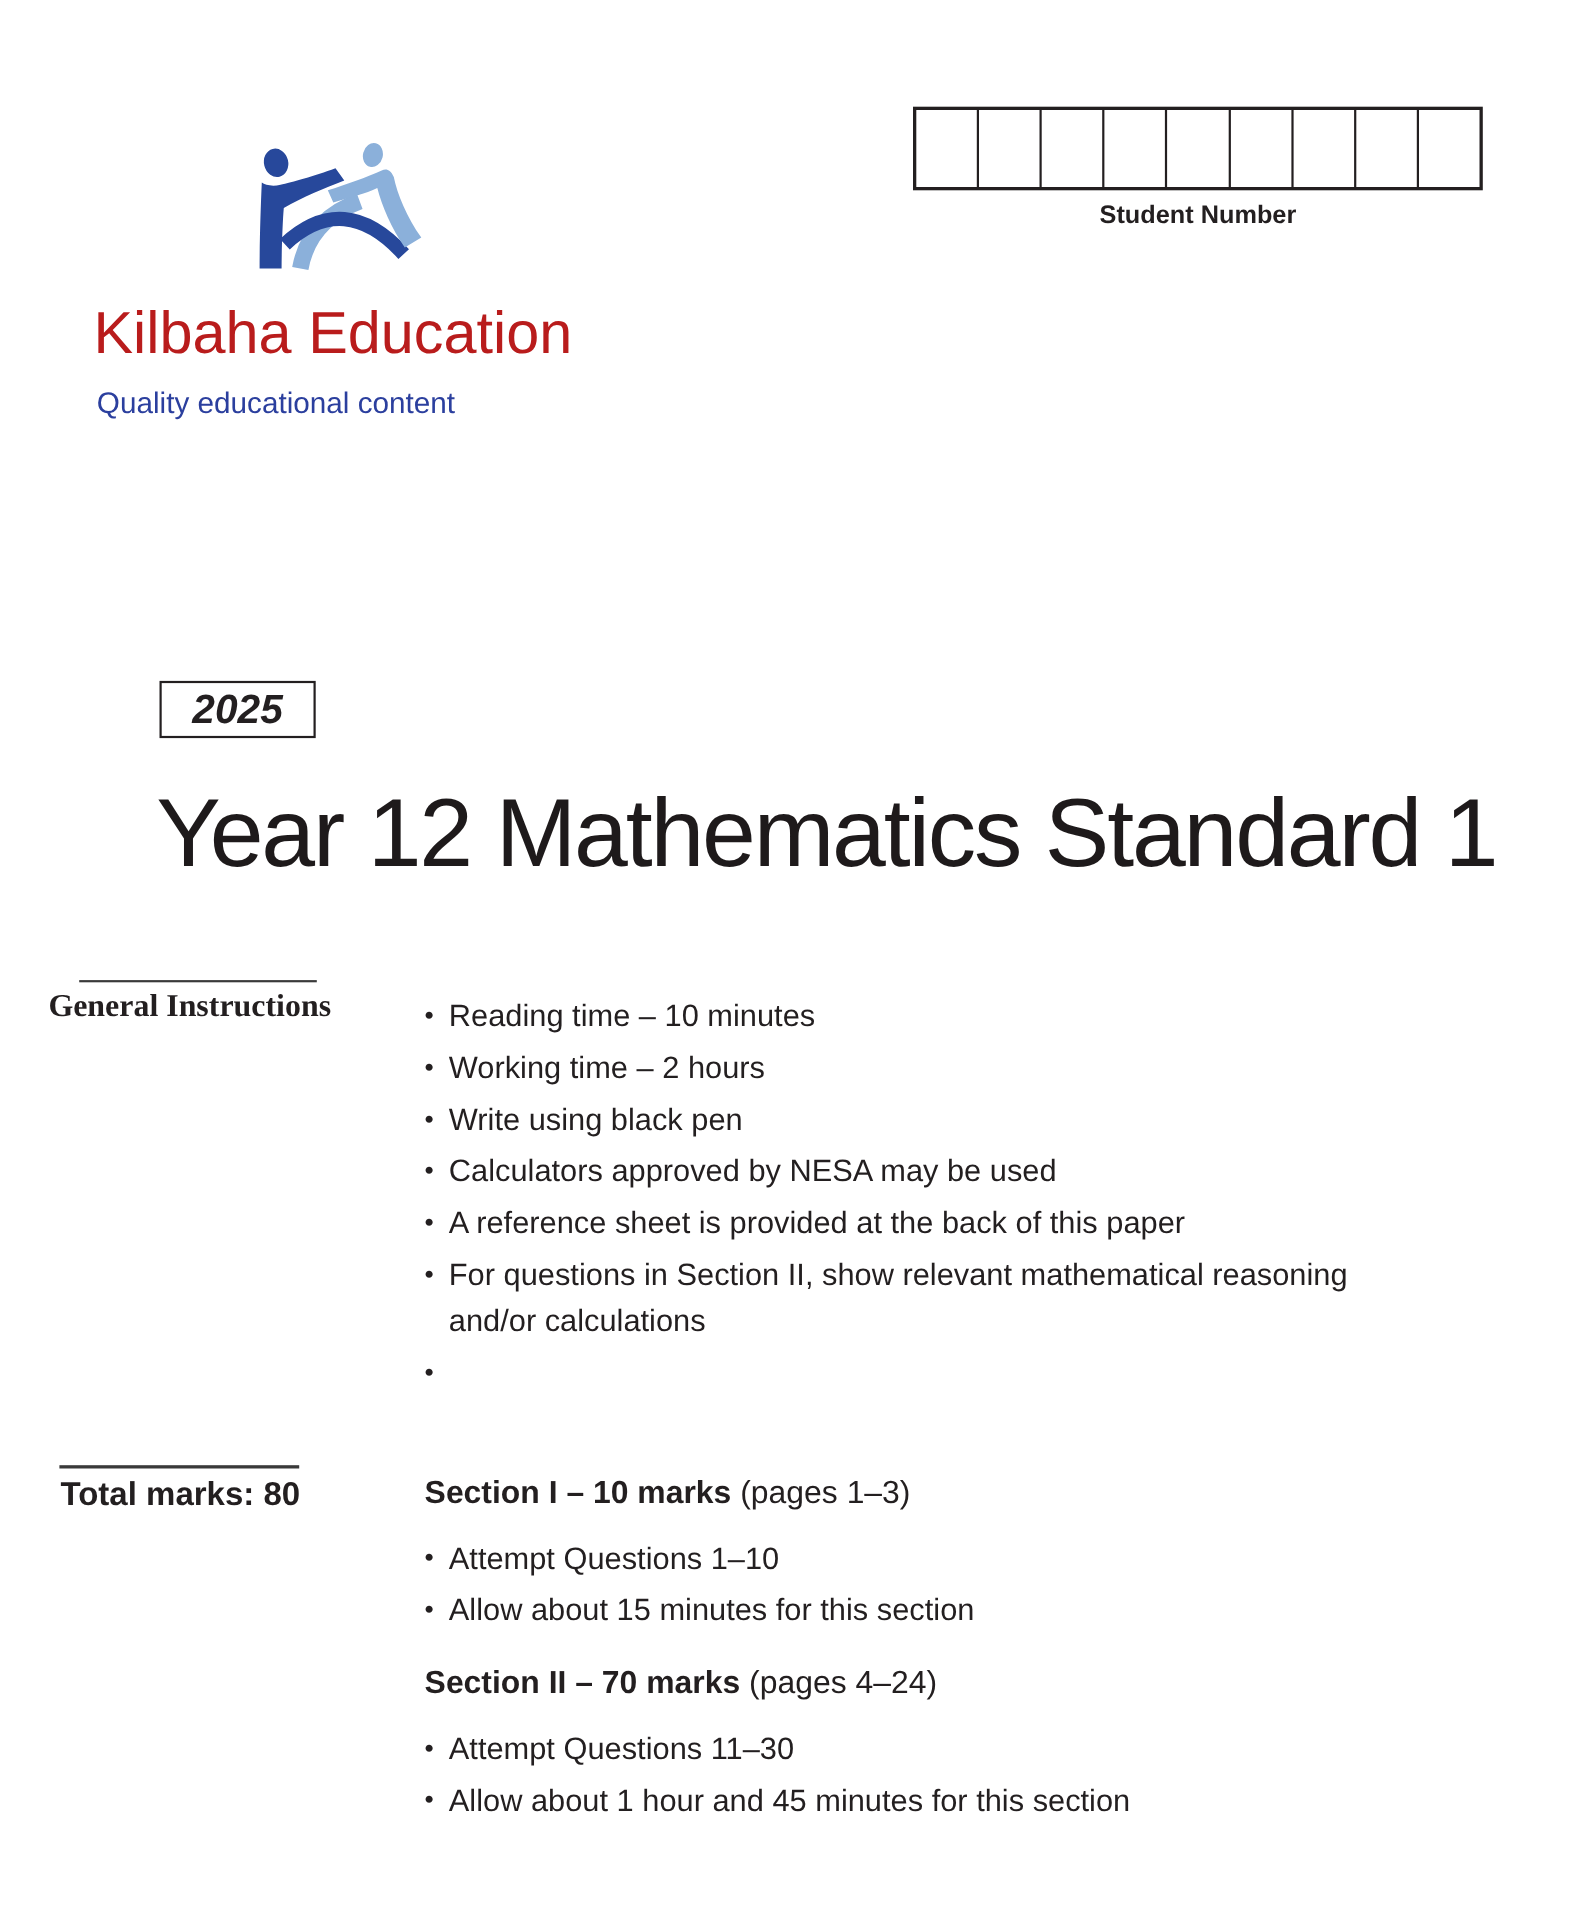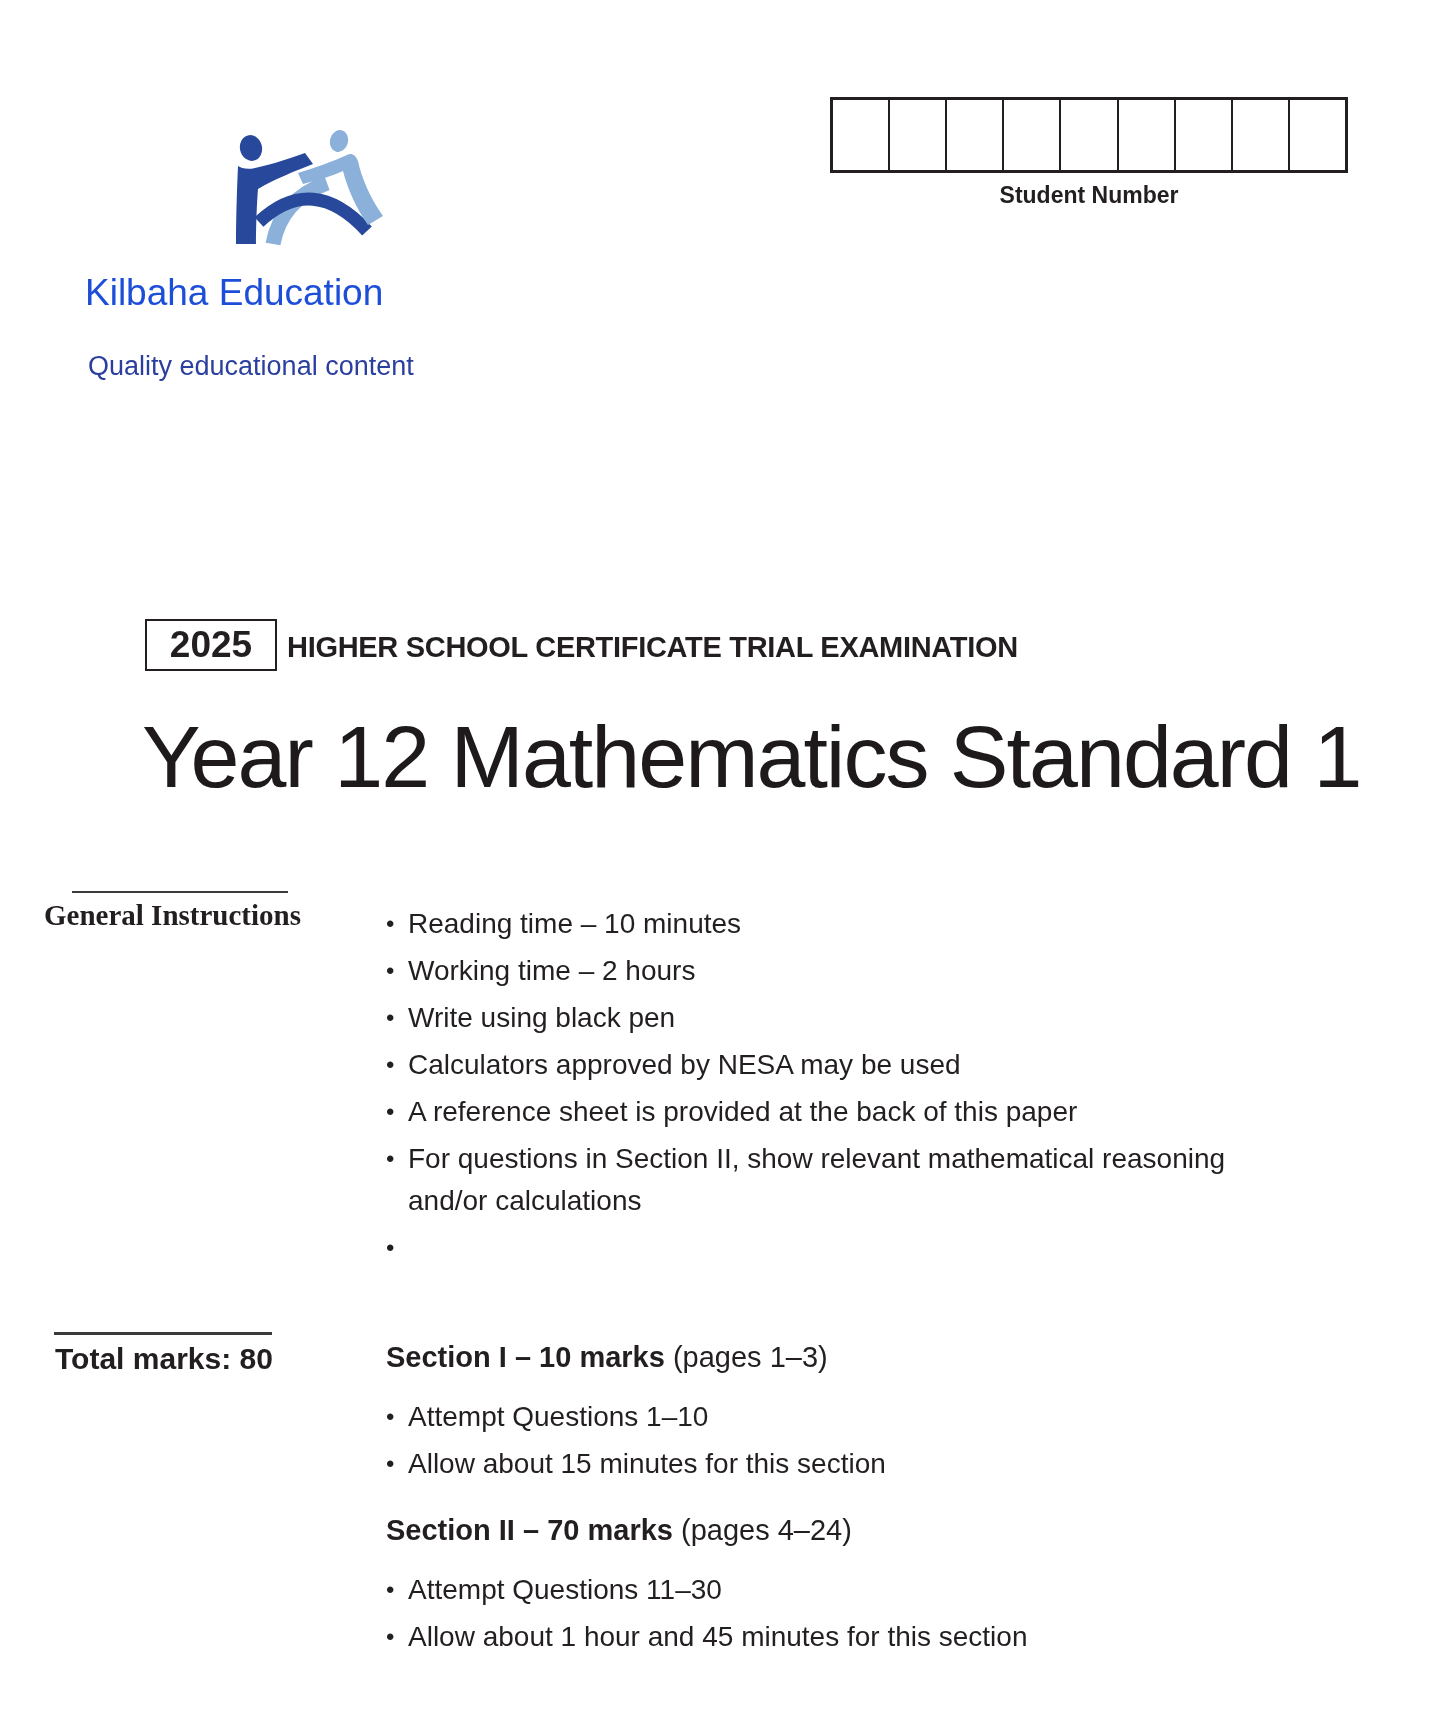--- a/index.html
+++ b/index.html
@@ -21,33 +21,33 @@
   .sn-cell:last-child{border-right:none;}
   .sn-label{
     position:absolute;left:830px;top:182px;width:518px;
     text-align:center;font-weight:bold;font-size:23px;letter-spacing:0px;
   }
 
   
   .logo-mark{position:absolute;left:213px;top:130px;width:178px;height:118px;}
   .brand-name{
     position:absolute;left:85px;top:272px;width:520px;
-    font-size:37px;color:#1d4ed8;letter-spacing:0px;
+    font-size:54px;color:#b91c1c;letter-spacing:0px;
   }
   .brand-tagline{
     position:absolute;left:88px;top:351px;width:430px;text-align:left;
     font-size:27px;color:#2b3f9e;
   }
 
   
   .year-box{
-    position:absolute;left:145px;top:619px;width:132px;height:52px;
+    position:absolute;left:145px;top:619px;width:142px;height:52px;
     border:2.5px solid #231f20;box-sizing:border-box;
     display:flex;align-items:center;justify-content:center;
-    font-weight:bold;font-size:37px;
+    font-weight:bold;font-size:37px;font-style:italic;
   }
   .exam-type{
     position:absolute;left:287px;top:631px;
     font-weight:bold;font-size:29px;letter-spacing:-0.3px;
   }
   .exam-title{
     position:absolute;left:142px;top:706px;width:1280px;
     font-size:88px;letter-spacing:-2px;white-space:nowrap;color:#1e1a1b;
   }
 
@@ -112,21 +112,20 @@
     <path d="M46,92 Q100,42 154,101" fill="none" stroke="#27489B" stroke-width="13"></path>
 
     <ellipse cx="126" cy="11" rx="9" ry="11" fill="#8BB0DA" transform="rotate(14 126 11)"></ellipse>
     <path d="M134,25 C121,31 101,38 85,43 L90,54 C104,50 120,46 130,41
              C134,57 143,78 155,95 L170,86 C157,68 148,46 145,31 C142,24 138,23 134,25 Z" fill="#8BB0DA"></path>
   </svg>
   <div class="brand-name">Kilbaha Education</div>
   <div class="brand-tagline">Quality educational content</div>
 
   <div class="year-box">2025</div>
-  <div class="exam-type">HIGHER SCHOOL CERTIFICATE TRIAL EXAMINATION</div>
 
   <div class="exam-title">Year 12 Mathematics Standard 1</div>
 
   <div class="rule gi-rule"></div>
   <div class="gi-heading">General Instructions</div>
 
   <ul class="blist gi-list">
     <li>
       <span class="dot">•</span>
       <span class="txt">Reading time – 10 minutes</span>

